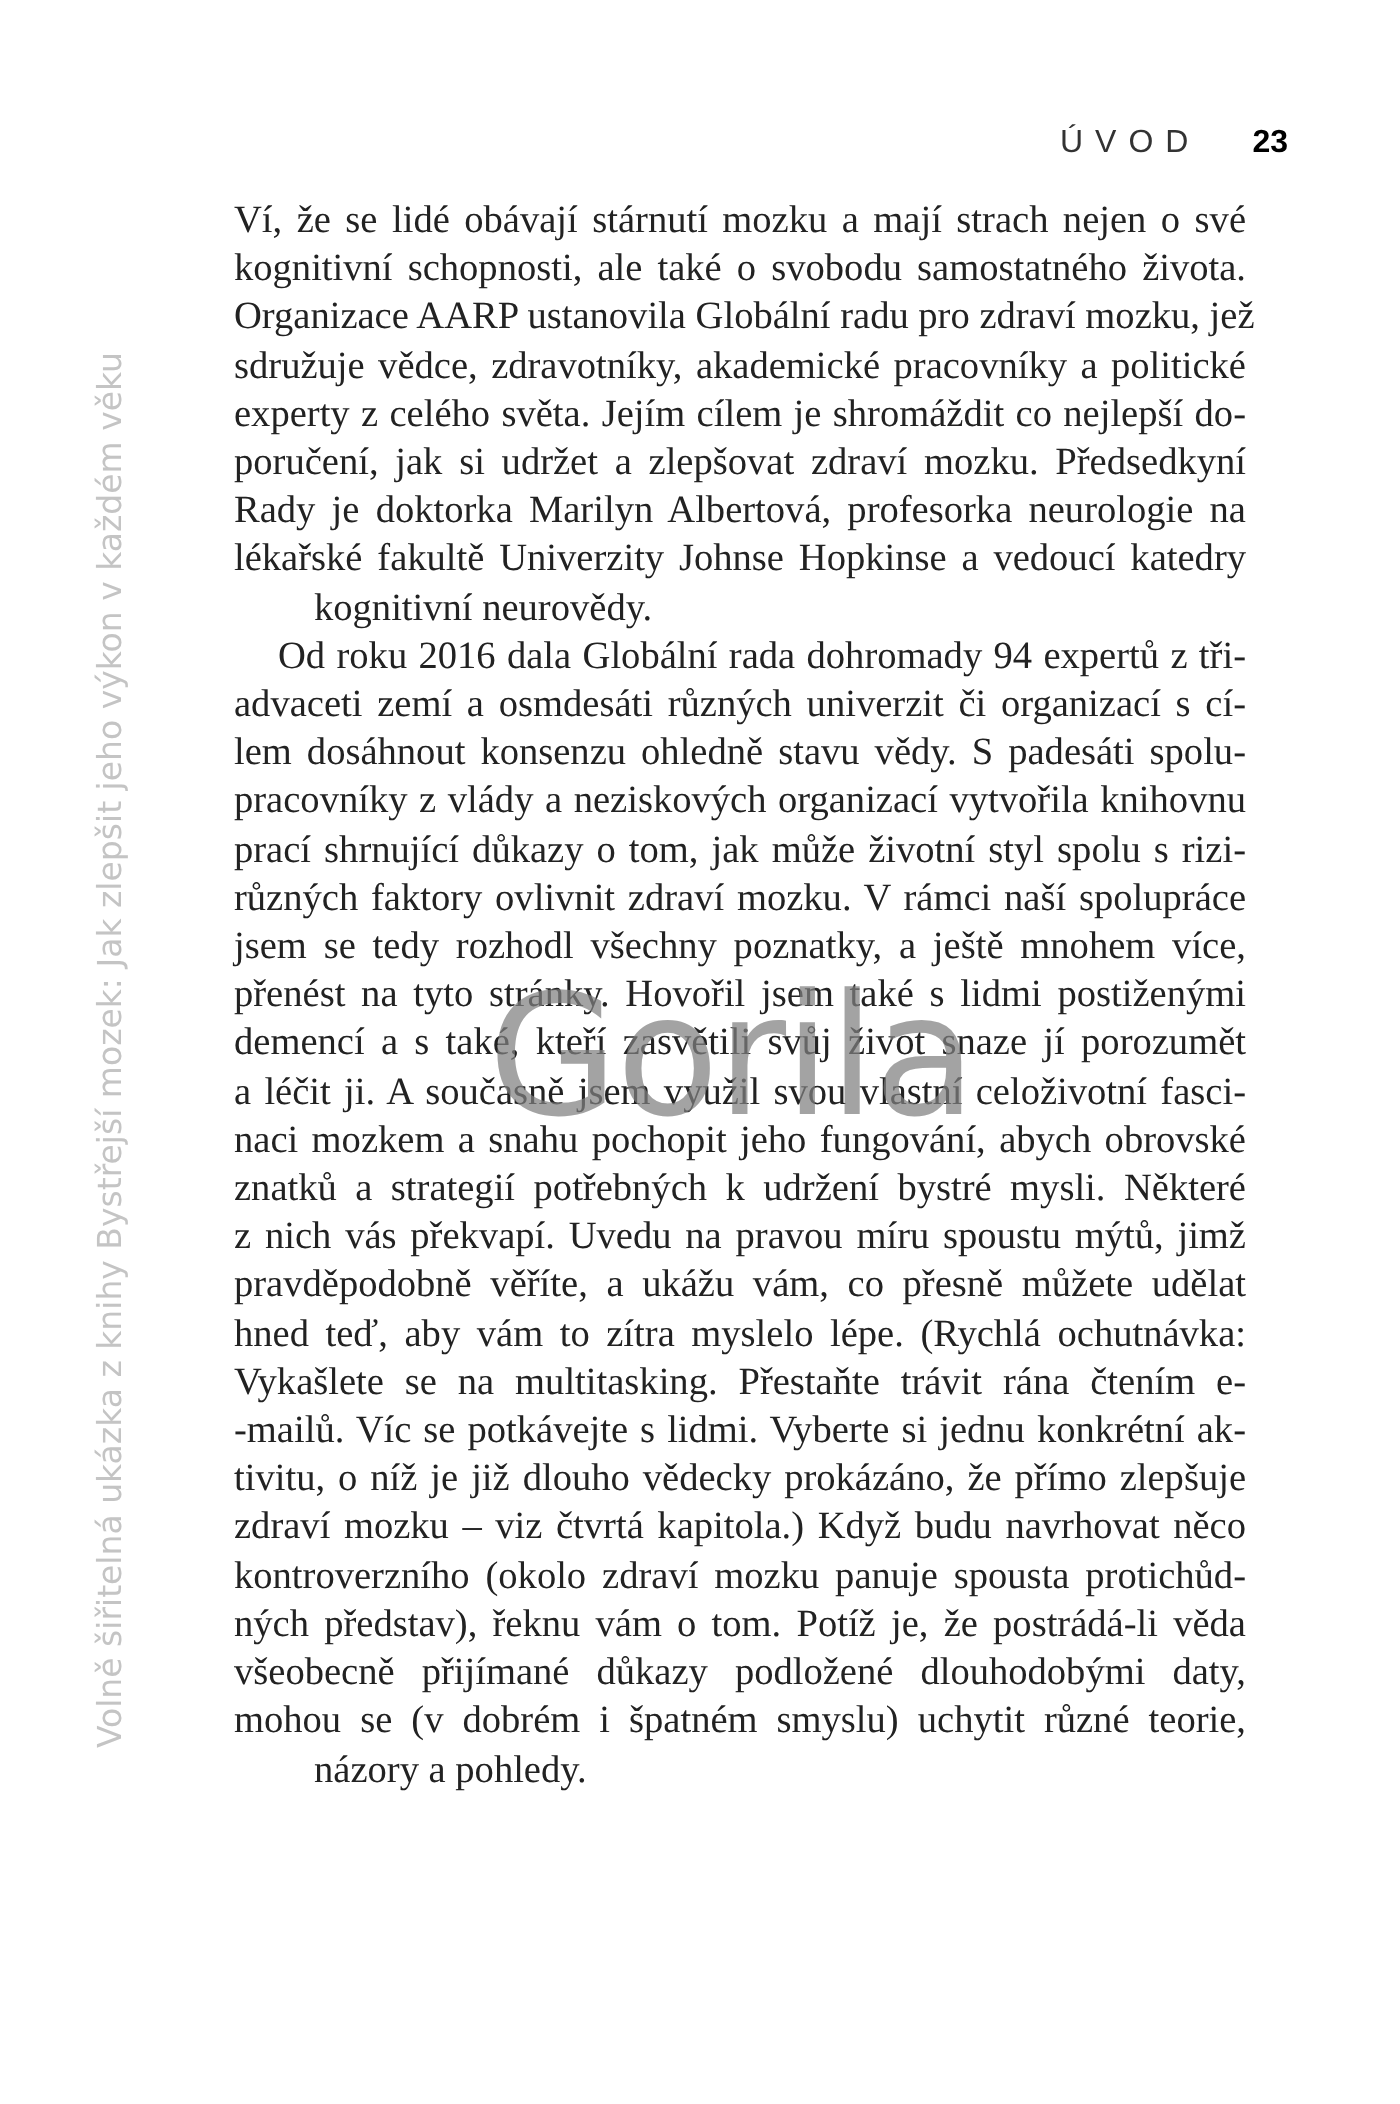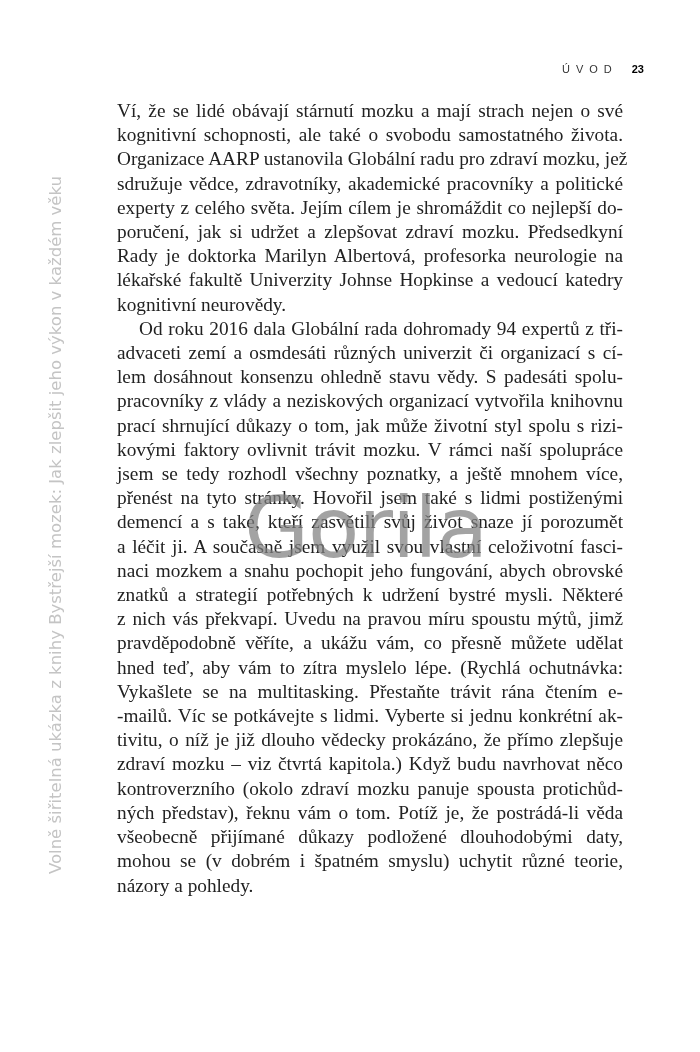--- a/index.html
+++ b/index.html
@@ -1,32 +1,32 @@
 <!DOCTYPE html>
 <html><head>
 <meta charset="utf-8">
 <style>
   html, body { margin: 0; padding: 0; background: #ffffff; }
   body { width: 700px; height: 1052px; position: relative; overflow: hidden; }
   .page { position: absolute; left: 0; top: 0; width: 700px; height: 1052px; background: #fff; }
   .running-head {
     position: absolute; top: 63px; right: 56px;
-    font-family: "Liberation Sans", sans-serif; font-size: 11px; color: #333;
-    display: flex; align-items: baseline; gap: 14px;
+    font-family: "Liberation Sans", sans-serif; font-size: 16px; color: #333;
+    display: flex; align-items: baseline; gap: 26px;
   }
   .running-head .section { letter-spacing: 6px; }
   .running-head .pagenum { font-weight: bold; color: #000000; }
   .body-text {
     position: absolute; left: 117px; top: 99px; width: 506px;
     font-family: "Liberation Serif", serif; font-size: 19.3px; line-height: 24.2px;
     color: #222; text-align: justify;
   }
   .body-text p { margin: 0; }
   .line { display: block; text-align: justify; text-align-last: justify; white-space: nowrap; }
-  .line.last { text-align-last: left; }
+  .line.last { text-align-last: left; margin-left: 40px; }
   .side-note {
     position: absolute; left: 55px; top: 525px;
     transform: translate(-50%, -50%) rotate(-90deg);
     font-family: "DejaVu Sans", sans-serif; font-size: 16.5px; color: #c4c4c4;
     white-space: nowrap;
   }
   .watermark {
     position: absolute; left: 244px; top: 486px;
     font-family: "DejaVu Sans", sans-serif; font-weight: normal; font-size: 84px;
     color: rgba(128,128,128,0.72); letter-spacing: -1px; line-height: 1;
@@ -56,21 +56,21 @@
       <span class="line">Rady je doktorka Marilyn Albertová, profesorka neurologie na</span>
       <span class="line">lékařské fakultě Univerzity Johnse Hopkinse a vedoucí katedry</span>
       <span class="line last">kognitivní neurovědy.</span>
     </p>
     <p>
       <span class="line" style="padding-left:22px">Od roku 2016 dala Globální rada dohromady 94 expertů z tři-</span>
       <span class="line">advaceti zemí a osmdesáti různých univerzit či organizací s cí-</span>
       <span class="line">lem dosáhnout konsenzu ohledně stavu vědy. S padesáti spolu-</span>
       <span class="line">pracovníky z vlády a neziskových organizací vytvořila knihovnu</span>
       <span class="line">prací shrnující důkazy o tom, jak může životní styl spolu s rizi-</span>
-      <span class="line">kovými faktory ovlivnit trávit mozku. V rámci naší spolupráce</span>
+      <span class="line">různých faktory ovlivnit zdraví mozku. V rámci naší spolupráce</span>
       <span class="line">jsem se tedy rozhodl všechny poznatky, a ještě mnohem více,</span>
       <span class="line">přenést na tyto stránky. Hovořil jsem také s lidmi postiženými</span>
       <span class="line">demencí a s také, kteří zasvětili svůj život snaze jí porozumět</span>
       <span class="line">a léčit ji. A současně jsem využil svou vlastní celoživotní fasci-</span>
       <span class="line">naci mozkem a snahu pochopit jeho fungování, abych obrovské</span>
       <span class="line">znatků a strategií potřebných k udržení bystré mysli. Některé</span>
       <span class="line">z nich vás překvapí. Uvedu na pravou míru spoustu mýtů, jimž</span>
       <span class="line">pravděpodobně věříte, a ukážu vám, co přesně můžete udělat</span>
       <span class="line">hned teď, aby vám to zítra myslelo lépe. (Rychlá ochutnávka:</span>
       <span class="line">Vykašlete se na multitasking. Přestaňte trávit rána čtením e-</span>

